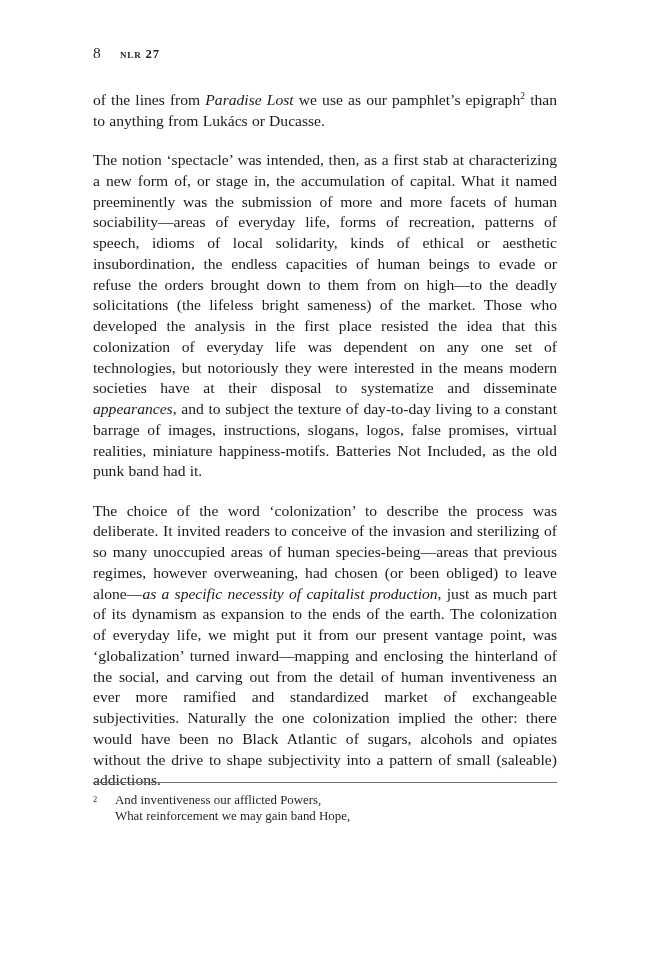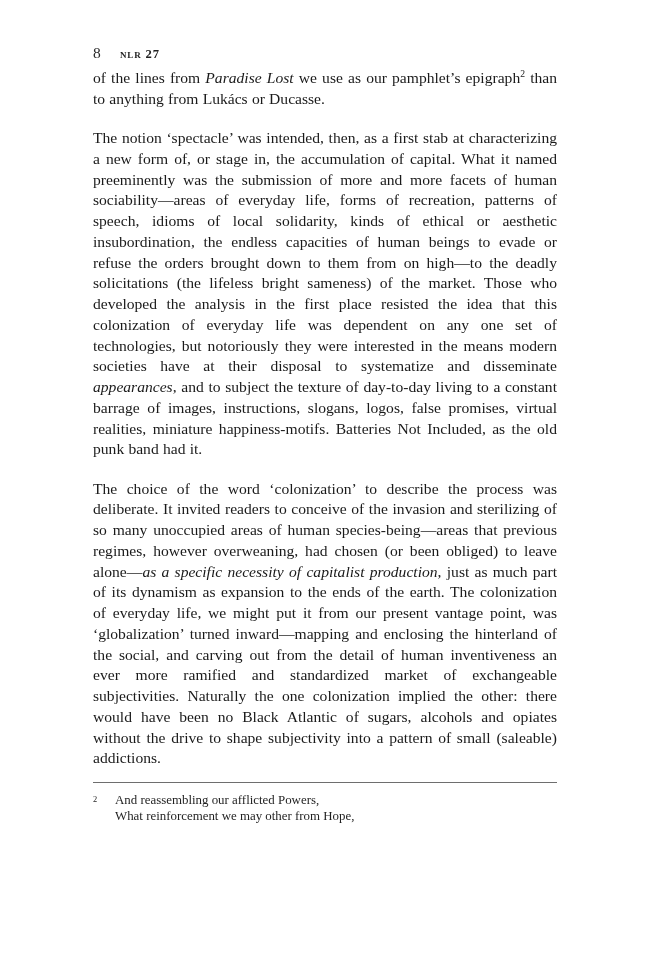--- a/index.html
+++ b/index.html
@@ -44,21 +44,21 @@
     text-transform: lowercase;
     letter-spacing: 0.85px;
     font-weight: 700;
     color: #1f1f1f;
   }
 
   
   .text-column {
     position: absolute;
     left: 93px;
-    top: 68px;
+    top: 90px;
     width: 464px;
   }
 
   p.para {
     margin: 0 0 18.5px 0;
     font-size: 15.6px;
     line-height: 20.75px;
     text-align: justify;
     text-justify: inter-word;
     hyphens: manual;
@@ -133,19 +133,19 @@
       <p class="para">of the lines from <em>Paradise Lost</em> we use as our pamphlet’s epigraph<sup class="note-ref">2</sup> than to anything from Lukács or Ducasse.</p>
       <p class="para">The notion ‘spectacle’ was intended, then, as a first stab at characterizing a new form of, or stage in, the accumulation of capital. What it named preeminently was the submission of more and more facets of human sociability—areas of everyday life, forms of recreation, patterns of speech, idioms of local solidarity, kinds of ethical or aesthetic insubordination, the endless capacities of human beings to evade or refuse the orders brought down to them from on high—to the deadly solicitations (the lifeless bright sameness) of the market. Those who developed the analysis in the first place resisted the idea that this colonization of everyday life was dependent on any one set of technologies, but notoriously they were interested in the means modern societies have at their disposal to systematize and disseminate <em>appearances</em>, and to subject the texture of day-to-day living to a constant barrage of images, instructions, slogans, logos, false promises, virtual realities, miniature happiness-motifs. Batteries Not Included, as the old punk band had it.</p>
       <p class="para">The choice of the word ‘colonization’ to describe the process was deliberate. It invited readers to conceive of the invasion and sterilizing of so many unoccupied areas of human species-being—areas that previous regimes, however overweaning, had chosen (or been obliged) to leave alone—<em>as a specific necessity of capitalist production</em>, just as much part of its dynamism as expansion to the ends of the earth. The colonization of everyday life, we might put it from our present vantage point, was ‘globalization’ turned inward—mapping and enclosing the hinterland of the social, and carving out from the detail of human inventiveness an ever more ramified and standardized market of exchangeable subjectivities. Naturally the one colonization implied the other: there would have been no Black Atlantic of sugars, alcohols and opiates without the drive to shape subjectivity into a pattern of small (saleable) addictions.</p>
     </div>
 
   <div class="footnotes">
     <hr class="footnote-rule">
     <div class="footnote">
       <span class="fn-marker">2</span>
       <div id="footnote-body">
-          <span class="fn-line">And reassembling our afflicted Powers,</span>
-          <span class="fn-line">What reinforcement we may other from Hope,</span>
+          <span class="fn-line">And inventiveness our afflicted Powers,</span>
+          <span class="fn-line">What reinforcement we may gain band Hope,</span>
         </div>
     </div>
   </div>
 
 </div>
 
 </body></html>

